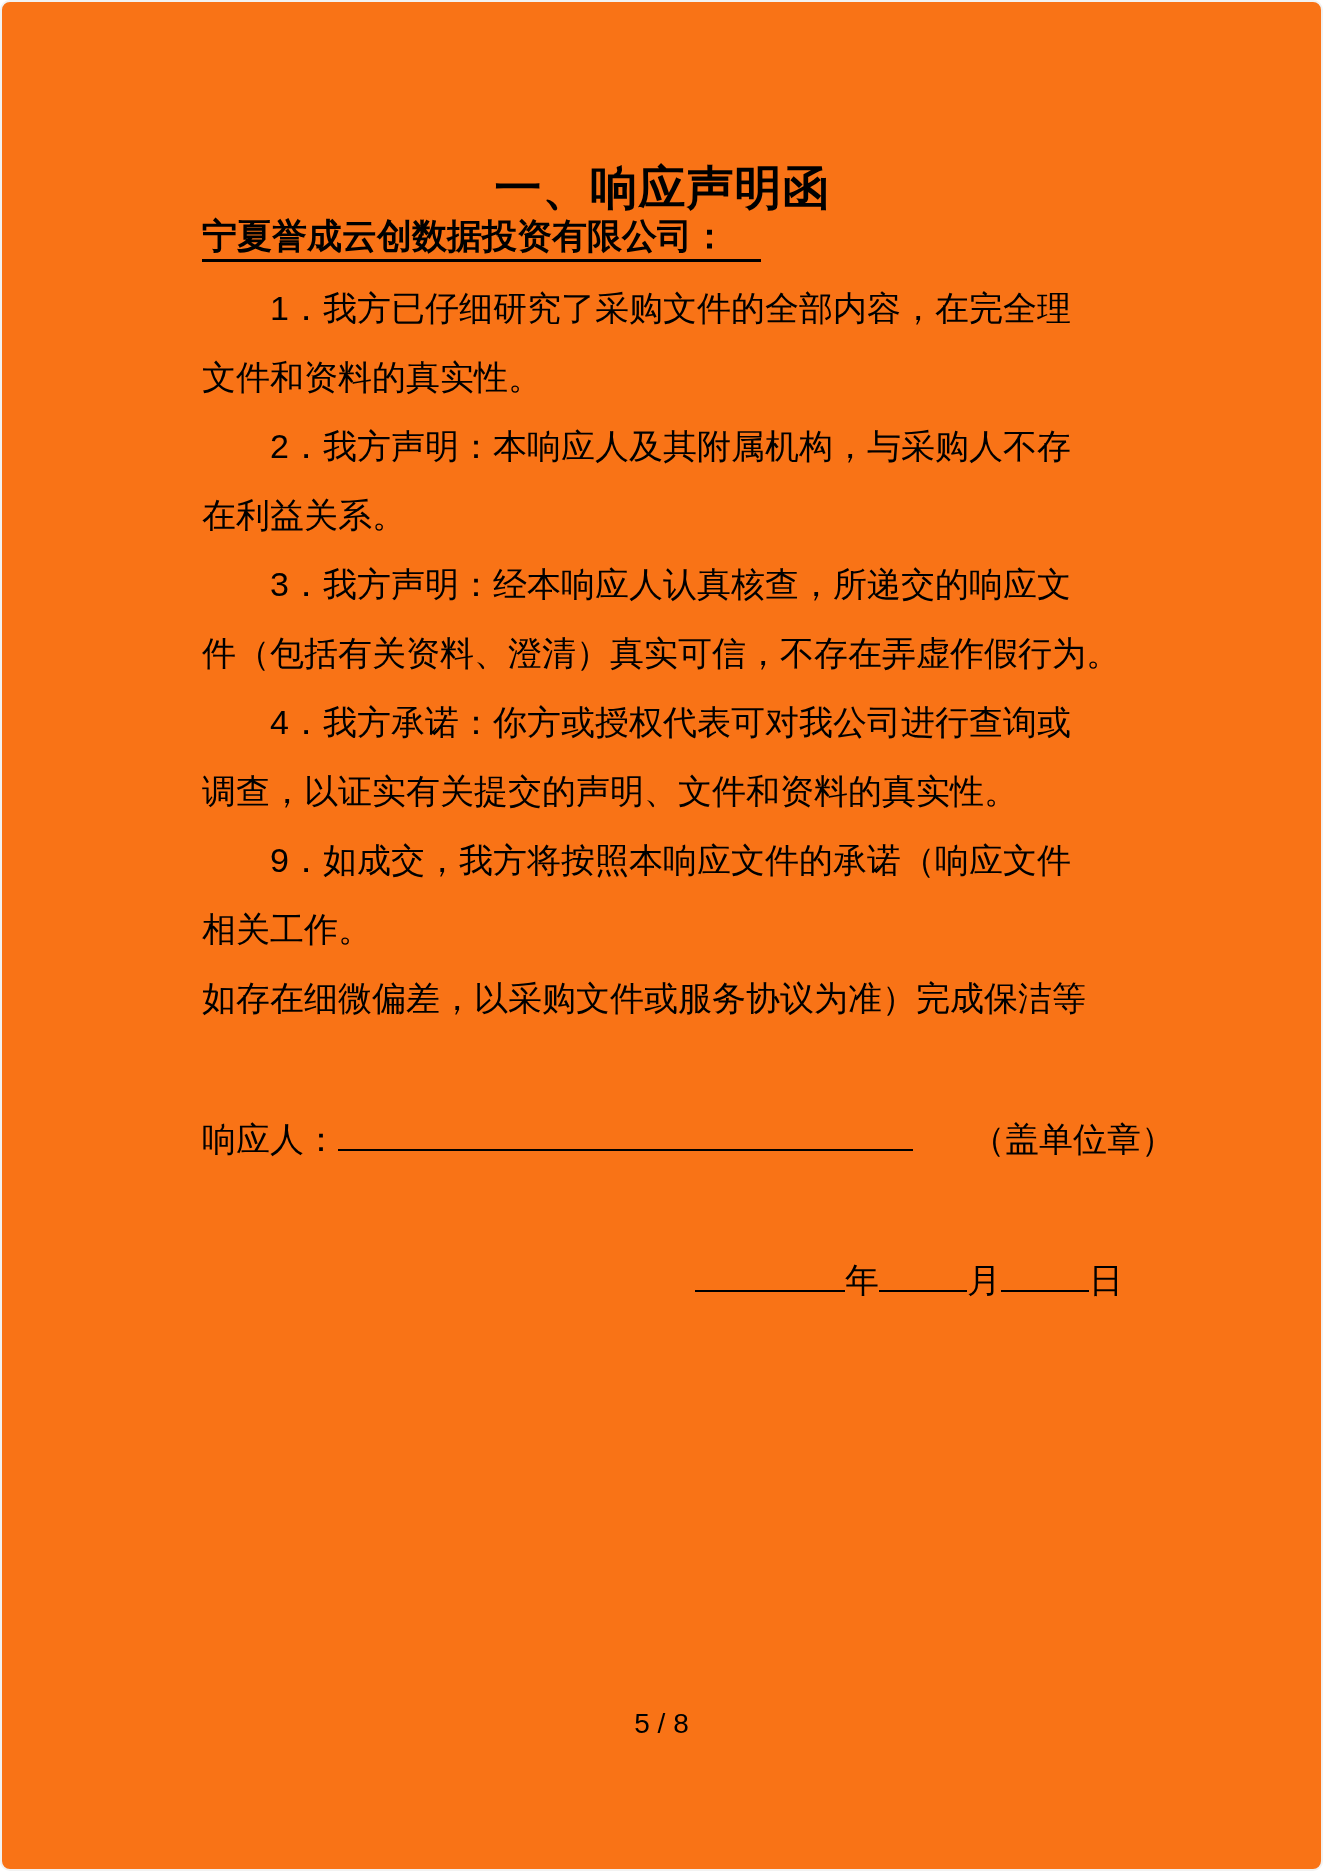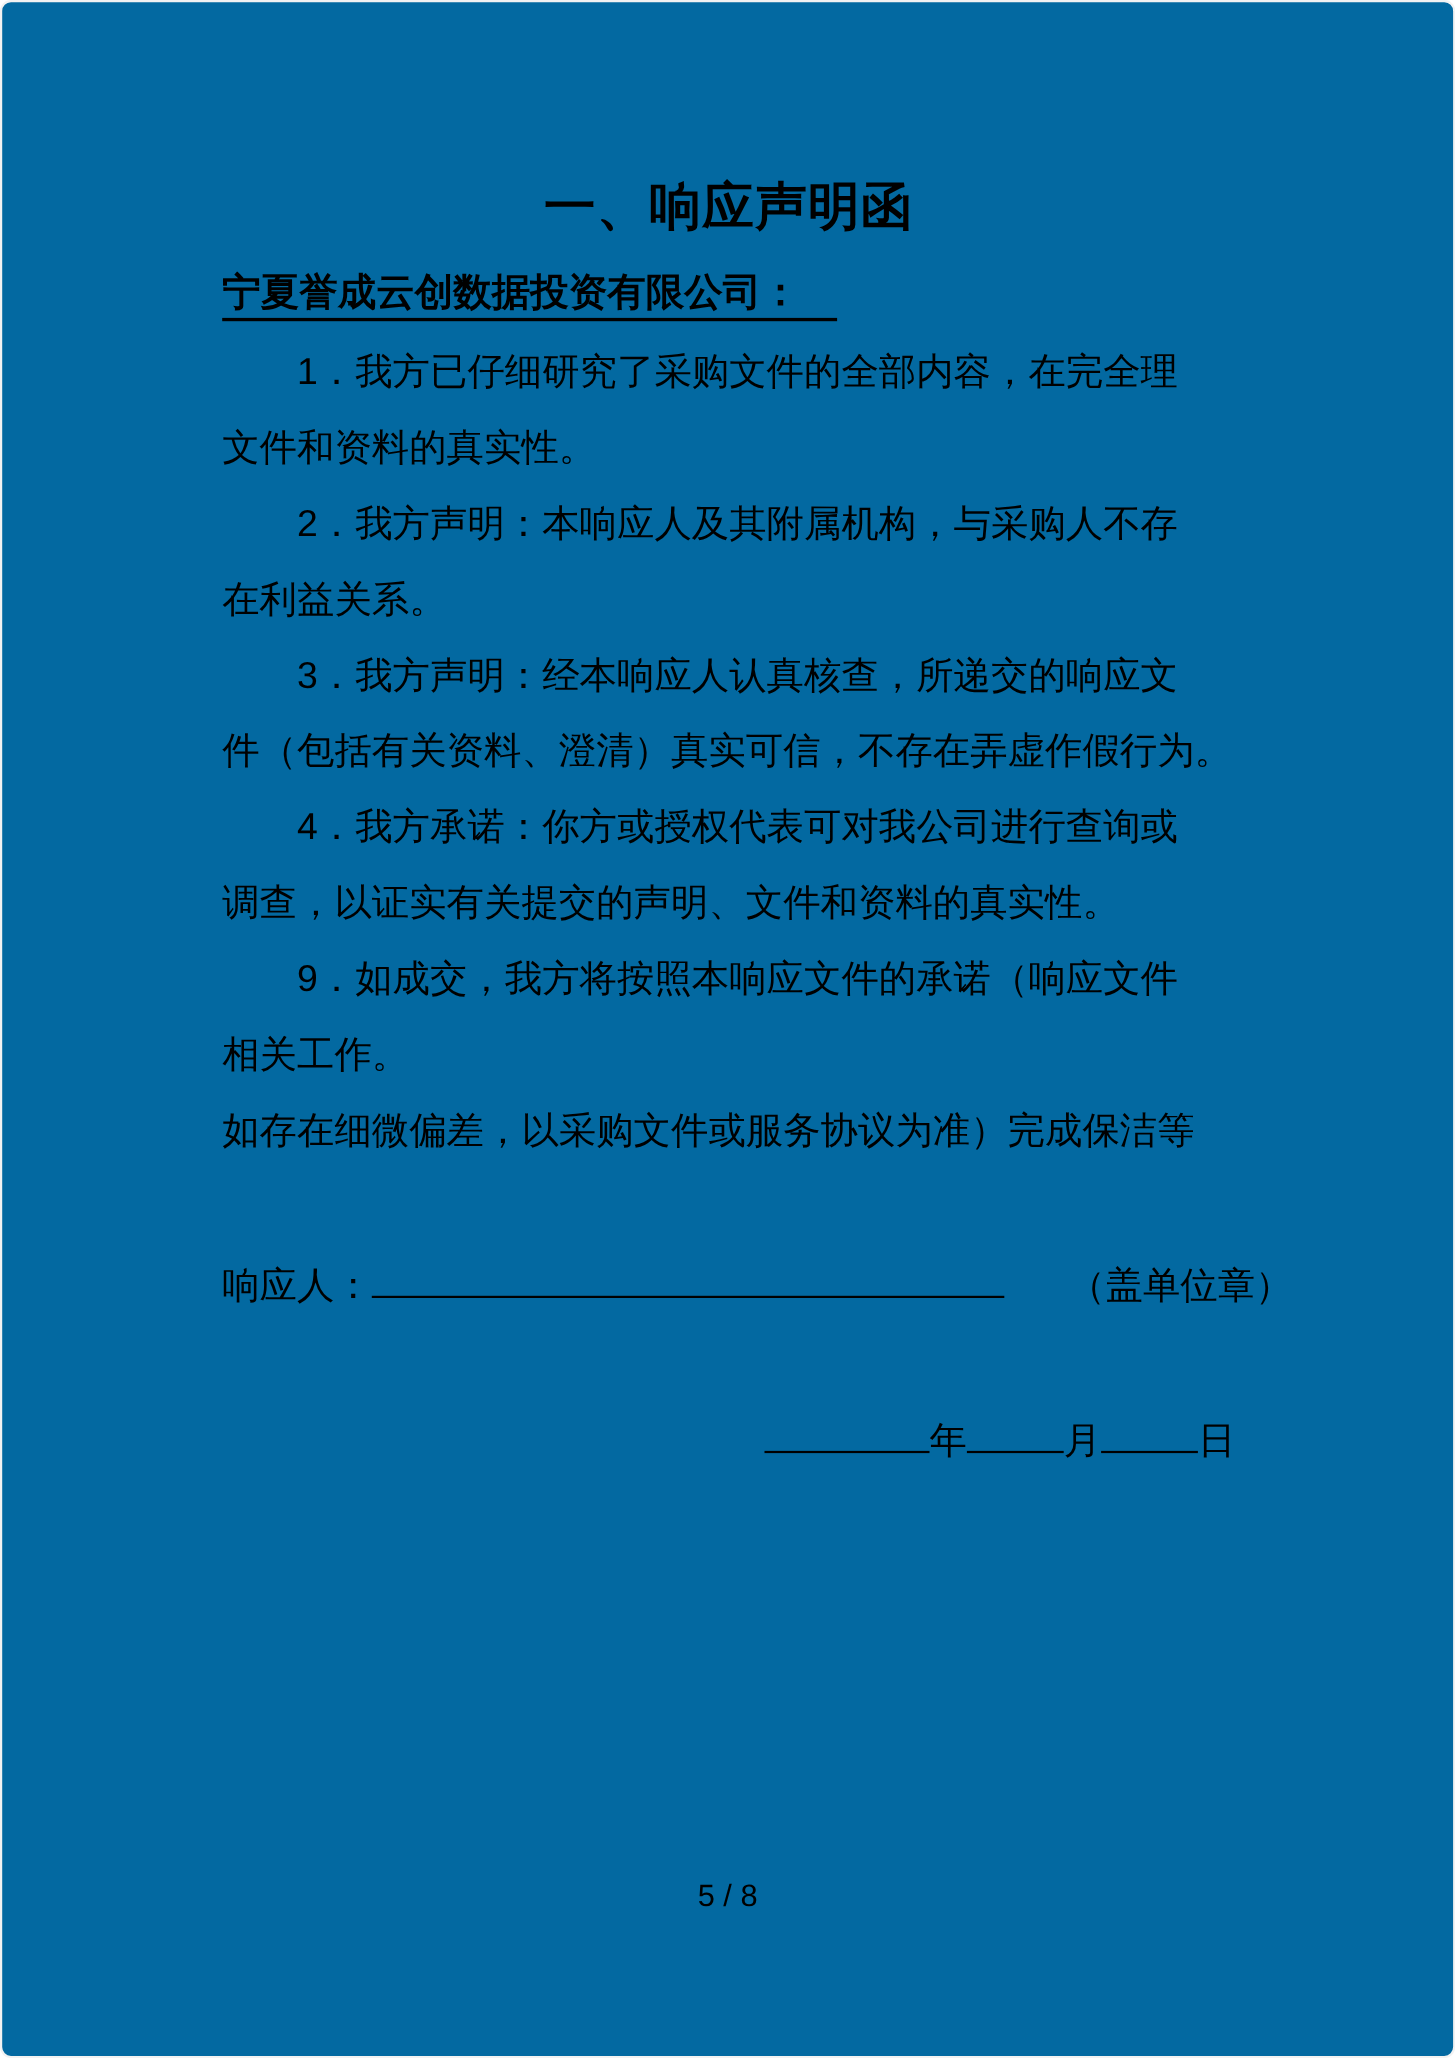--- a/index.html
+++ b/index.html
@@ -4,21 +4,21 @@
 <style>
   html, body {
     margin: 0;
     padding: 0;
     background: #ffffff;
   }
   .page {
     position: relative;
     width: 1323px;
     height: 1871px;
-    background: #0369a1;
+    background: #f97316;
     font-family: "Liberation Sans", sans-serif;
     color: #000000;
     box-sizing: border-box;
     border: 2px solid #f2f2f2;
     border-radius: 10px;
     overflow: hidden;
   }
   .content {
     position: absolute;
     left: 200px;
@@ -27,21 +27,20 @@
   }
   .doc-title {
     margin-top: 158px;
     font-size: 47px;
     line-height: 56px;
     font-weight: bold;
     text-align: center;
     letter-spacing: 1px;
   }
   .addressee {
-    margin-top: 30px;
     font-size: 35px;
     line-height: 40px;
     font-weight: bold;
   }
   .addressee .u {
     display: inline-block;
     padding-right: 34px;
     padding-bottom: 3px;
     border-bottom: 3px solid #000000;
   }

